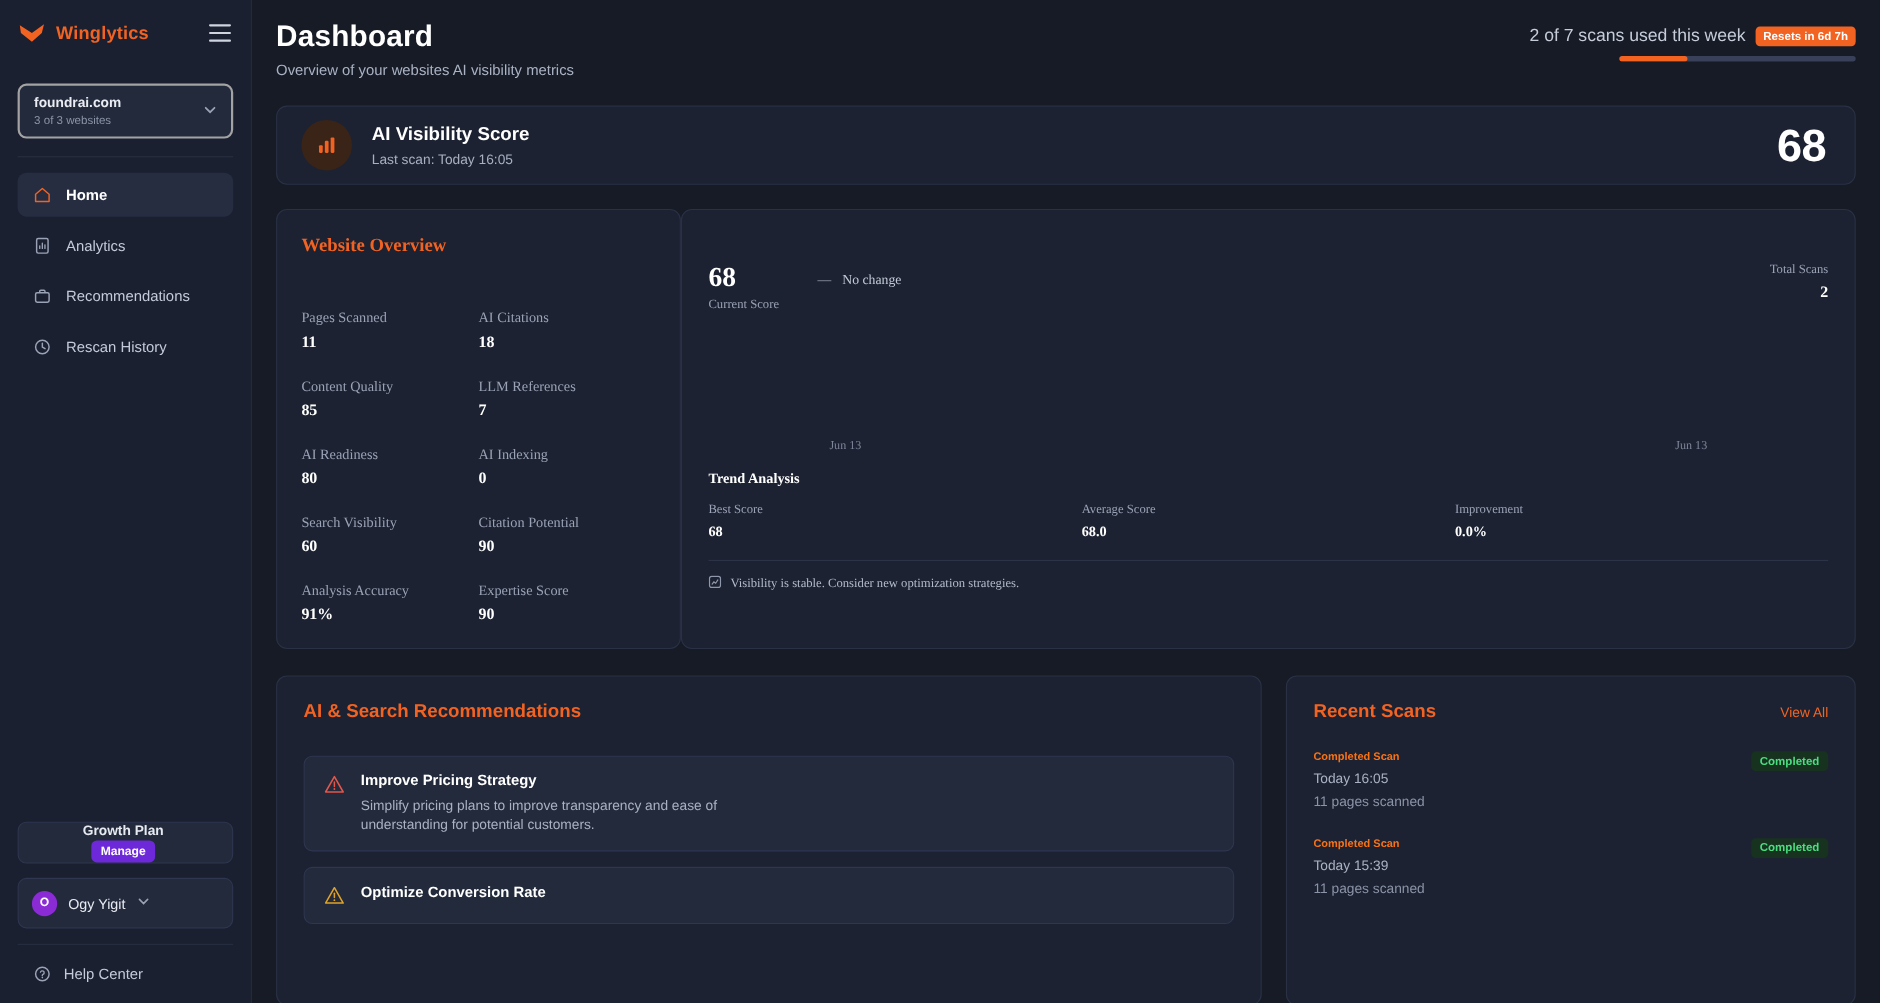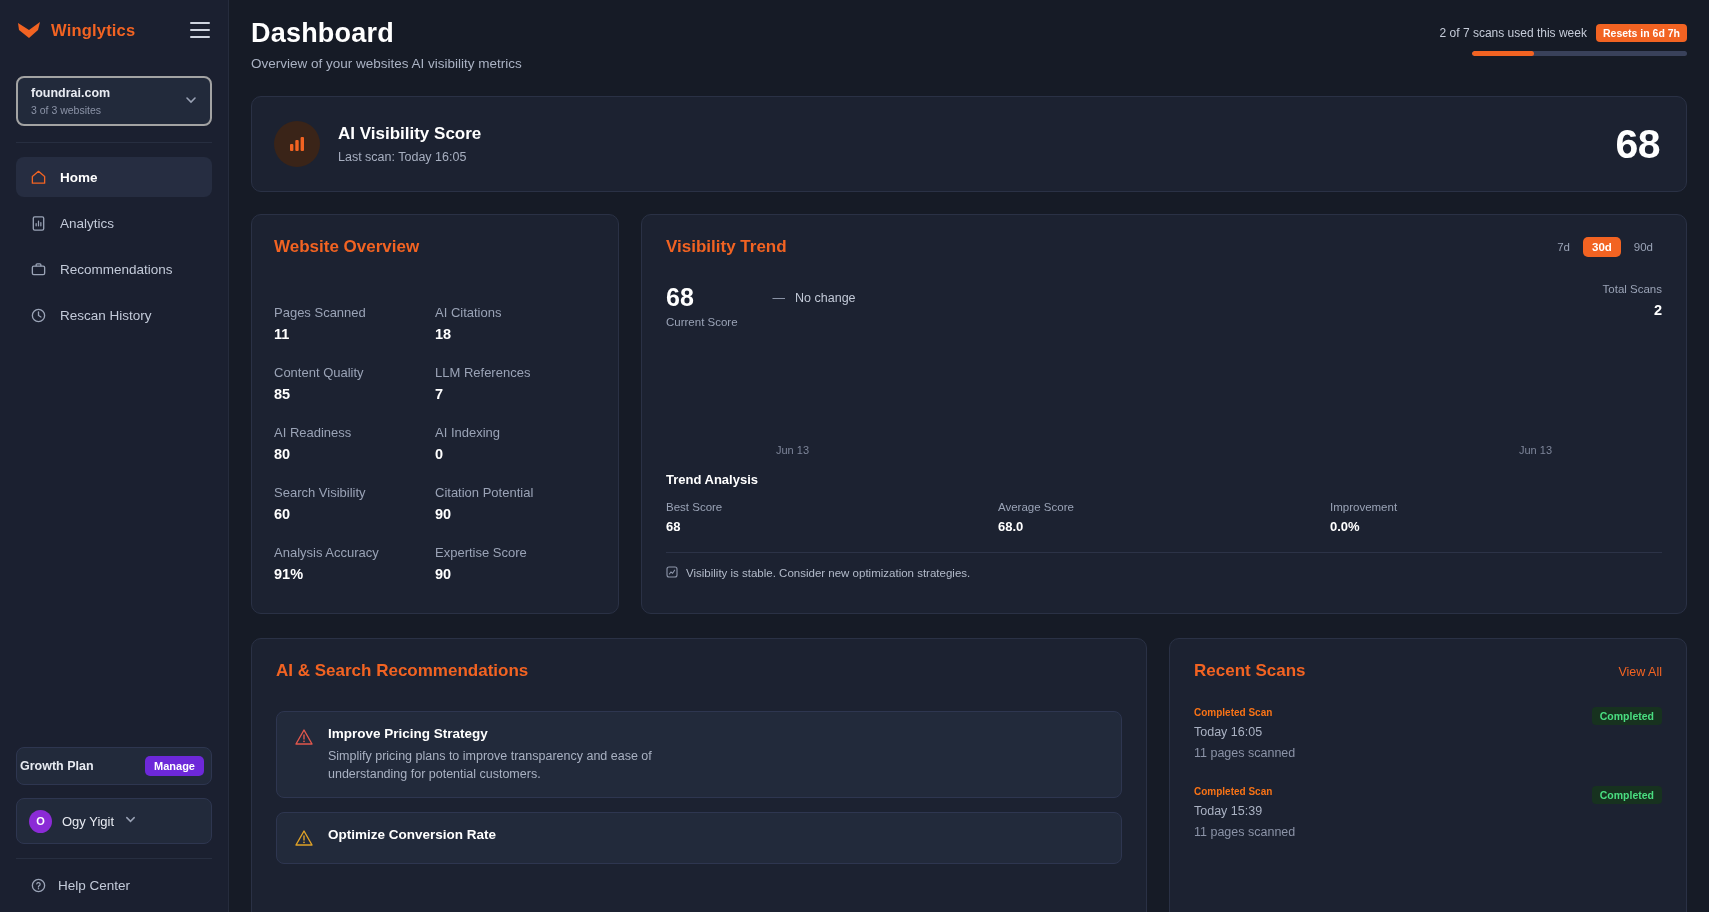--- a/index.html
+++ b/index.html
@@ -53,21 +53,21 @@
   }
   .nav-item.active { background: #262d41; color: #ffffff; font-weight: bold; }
   .nav-item.active .ic { color: #f26322; }
   .ic { width: 17px; height: 17px; display:inline-flex; align-items:center; justify-content:center; color: #9aa3b6; }
   .ic svg { width: 17px; height: 17px; }
 
   .sb-bottom { margin-top: auto; padding: 0 16px 14px 16px; }
   .plan {
     height: 38px; background: #222a3b; border: 1px solid #2e3650; border-radius: 8px;
     display: flex; align-items: center; justify-content: space-between;
-    padding: 0 7px 0 3px; margin-bottom: 13px;
+    padding: 0 7px 0 3px; margin-bottom: 13px; flex-direction: column;
   }
   .plan-label { font-size: 12.5px; font-weight: bold; color: #e7eaf1; }
   .manage-btn {
     background: #6d28d9; color: #fff; font-size: 11px; font-weight: bold;
     border: none; border-radius: 5px; padding: 4px 9px; cursor: pointer;
   }
   .user {
     height: 46px; background: #222a3b; border: 1px solid #2e3650; border-radius: 8px;
     display: flex; align-items: center; gap: 10px; padding: 0 12px; cursor: pointer;
   }
@@ -83,41 +83,41 @@
     color: #c3cad9; font-size: 13.5px; cursor: pointer;
   }
 
   
   .main { flex: 1; height: 912px; overflow: hidden; position: relative; padding: 0 0 0 0; }
   .header { display: flex; justify-content: space-between; padding: 18px 22px 0 22px; }
   .page-title { font-size: 27px; font-weight: bold; color: #fff; letter-spacing: .2px; }
   .page-sub { font-size: 13.5px; color: #aab2c3; margin-top: 7px; }
   .quota { text-align: right; padding-top: 6px; }
   .quota-row { display: flex; align-items: center; gap: 9px; justify-content: flex-end; }
-  .quota-text { font-size: 12px; color: #c6ccd9; }
+  .quota-text { font-size: 16px; color: #c6ccd9; }
   .quota-badge { background: #f26322; color: #fff; font-size: 10.5px; font-weight: bold; border-radius: 4px; padding: 3px 7px; }
   .quota-bar { width: 215px; height: 5px; background: #39415a; border-radius: 3px; margin-top: 9px; margin-left: auto; overflow: hidden; }
   .quota-fill { width: 29%; height: 100%; background: #f26322; border-radius: 3px; }
 
   .card { background: #1c2231; border: 1px solid #2a3145; border-radius: 10px; }
 
   .score-card {
-    margin: 25px 22px 0 22px; height: 96px;
+    margin: 25px 22px 0 22px; height: 72px;
     display: flex; align-items: center; justify-content: space-between; padding: 0 26px 0 22px;
   }
   .score-left { display: flex; align-items: center; gap: 18px; }
   .score-icon {
     width: 46px; height: 46px; border-radius: 50%; background: #3a2418;
     display: flex; align-items: center; justify-content: center;
   }
   .score-title { font-size: 17px; font-weight: bold; color: #fff; }
   .score-sub { font-size: 12.5px; color: #a7afc0; margin-top: 6px; }
   .score-value { font-size: 41px; font-weight: bold; color: #fff; letter-spacing: -.5px; }
 
-  .row2 { display: flex; gap: 22px; margin: 22px 22px 0 22px; }
+  .row2 { display: flex; margin: 22px 22px 0 22px; font-family: Liberation Serif, serif; }
   .overview { width: 368px; height: 400px; padding: 22px 22px 0 22px; }
   .trend { flex: 1; height: 400px; padding: 22px 24px 0 24px; position: relative; }
   .card-title { font-size: 17px; font-weight: bold; color: #f26322; }
 
   .ov-grid { display: grid; grid-template-columns: 1fr 1fr; row-gap: 23px; margin-top: 48px; }
   .ov-label { font-size: 13px; color: #9aa3b6; }
   .ov-value { font-size: 14.5px; font-weight: bold; color: #fff; margin-top: 6px; }
 
   .trend-head { display: flex; justify-content: space-between; align-items: flex-start; }
   .seg { display: flex; align-items: center; gap: 4px; }
@@ -344,28 +344,20 @@
             <div class="ov-value">91%</div>
           </div>
           <div>
             <div class="ov-label">Expertise Score</div>
             <div class="ov-value">90</div>
           </div>
         </div>
       </section>
 
       <section class="card trend">
-        <div class="trend-head">
-          <div class="card-title">Visibility Trend</div>
-          <div class="seg">
-            <span>7d</span>
-            <span class="on">30d</span>
-            <span>90d</span>
-          </div>
-        </div>
 
         <div class="trend-stats">
           <div style="display:flex;align-items:flex-start;">
             <div>
               <div class="cur-score">68</div>
               <div class="cur-label">Current Score</div>
             </div>
             <div class="nochange">
               <span class="dash">—</span>
               <span>No change</span>

